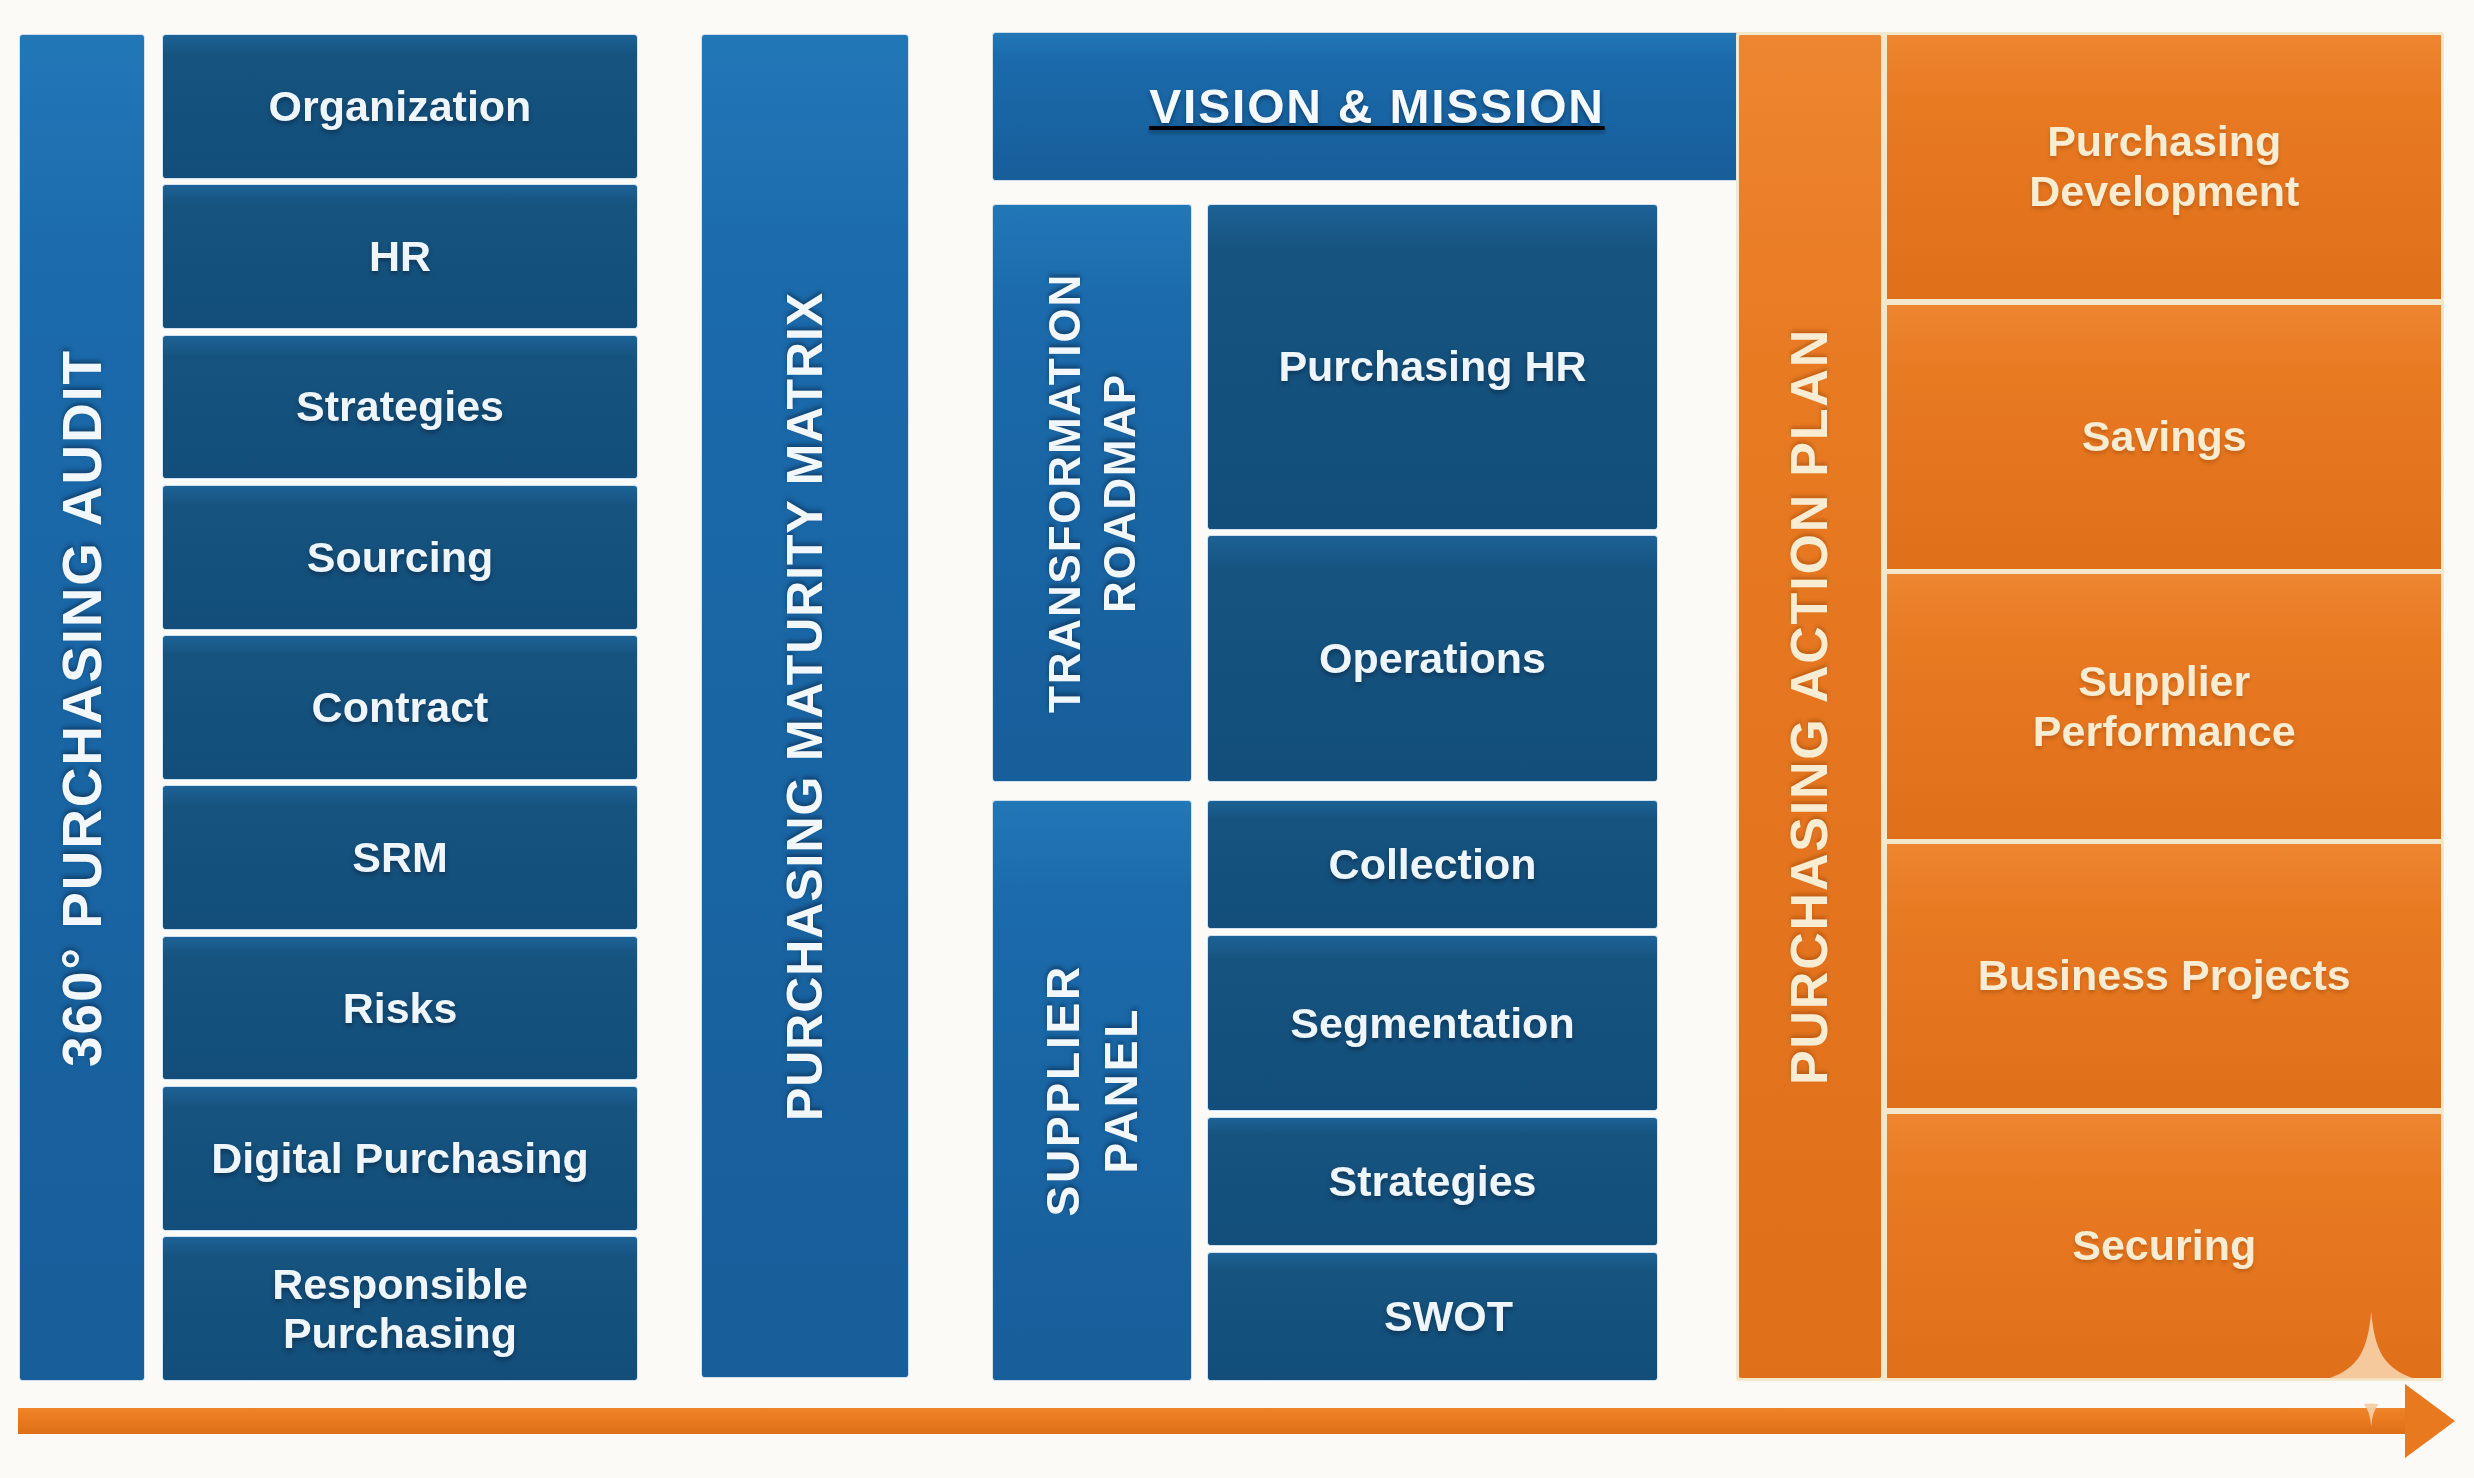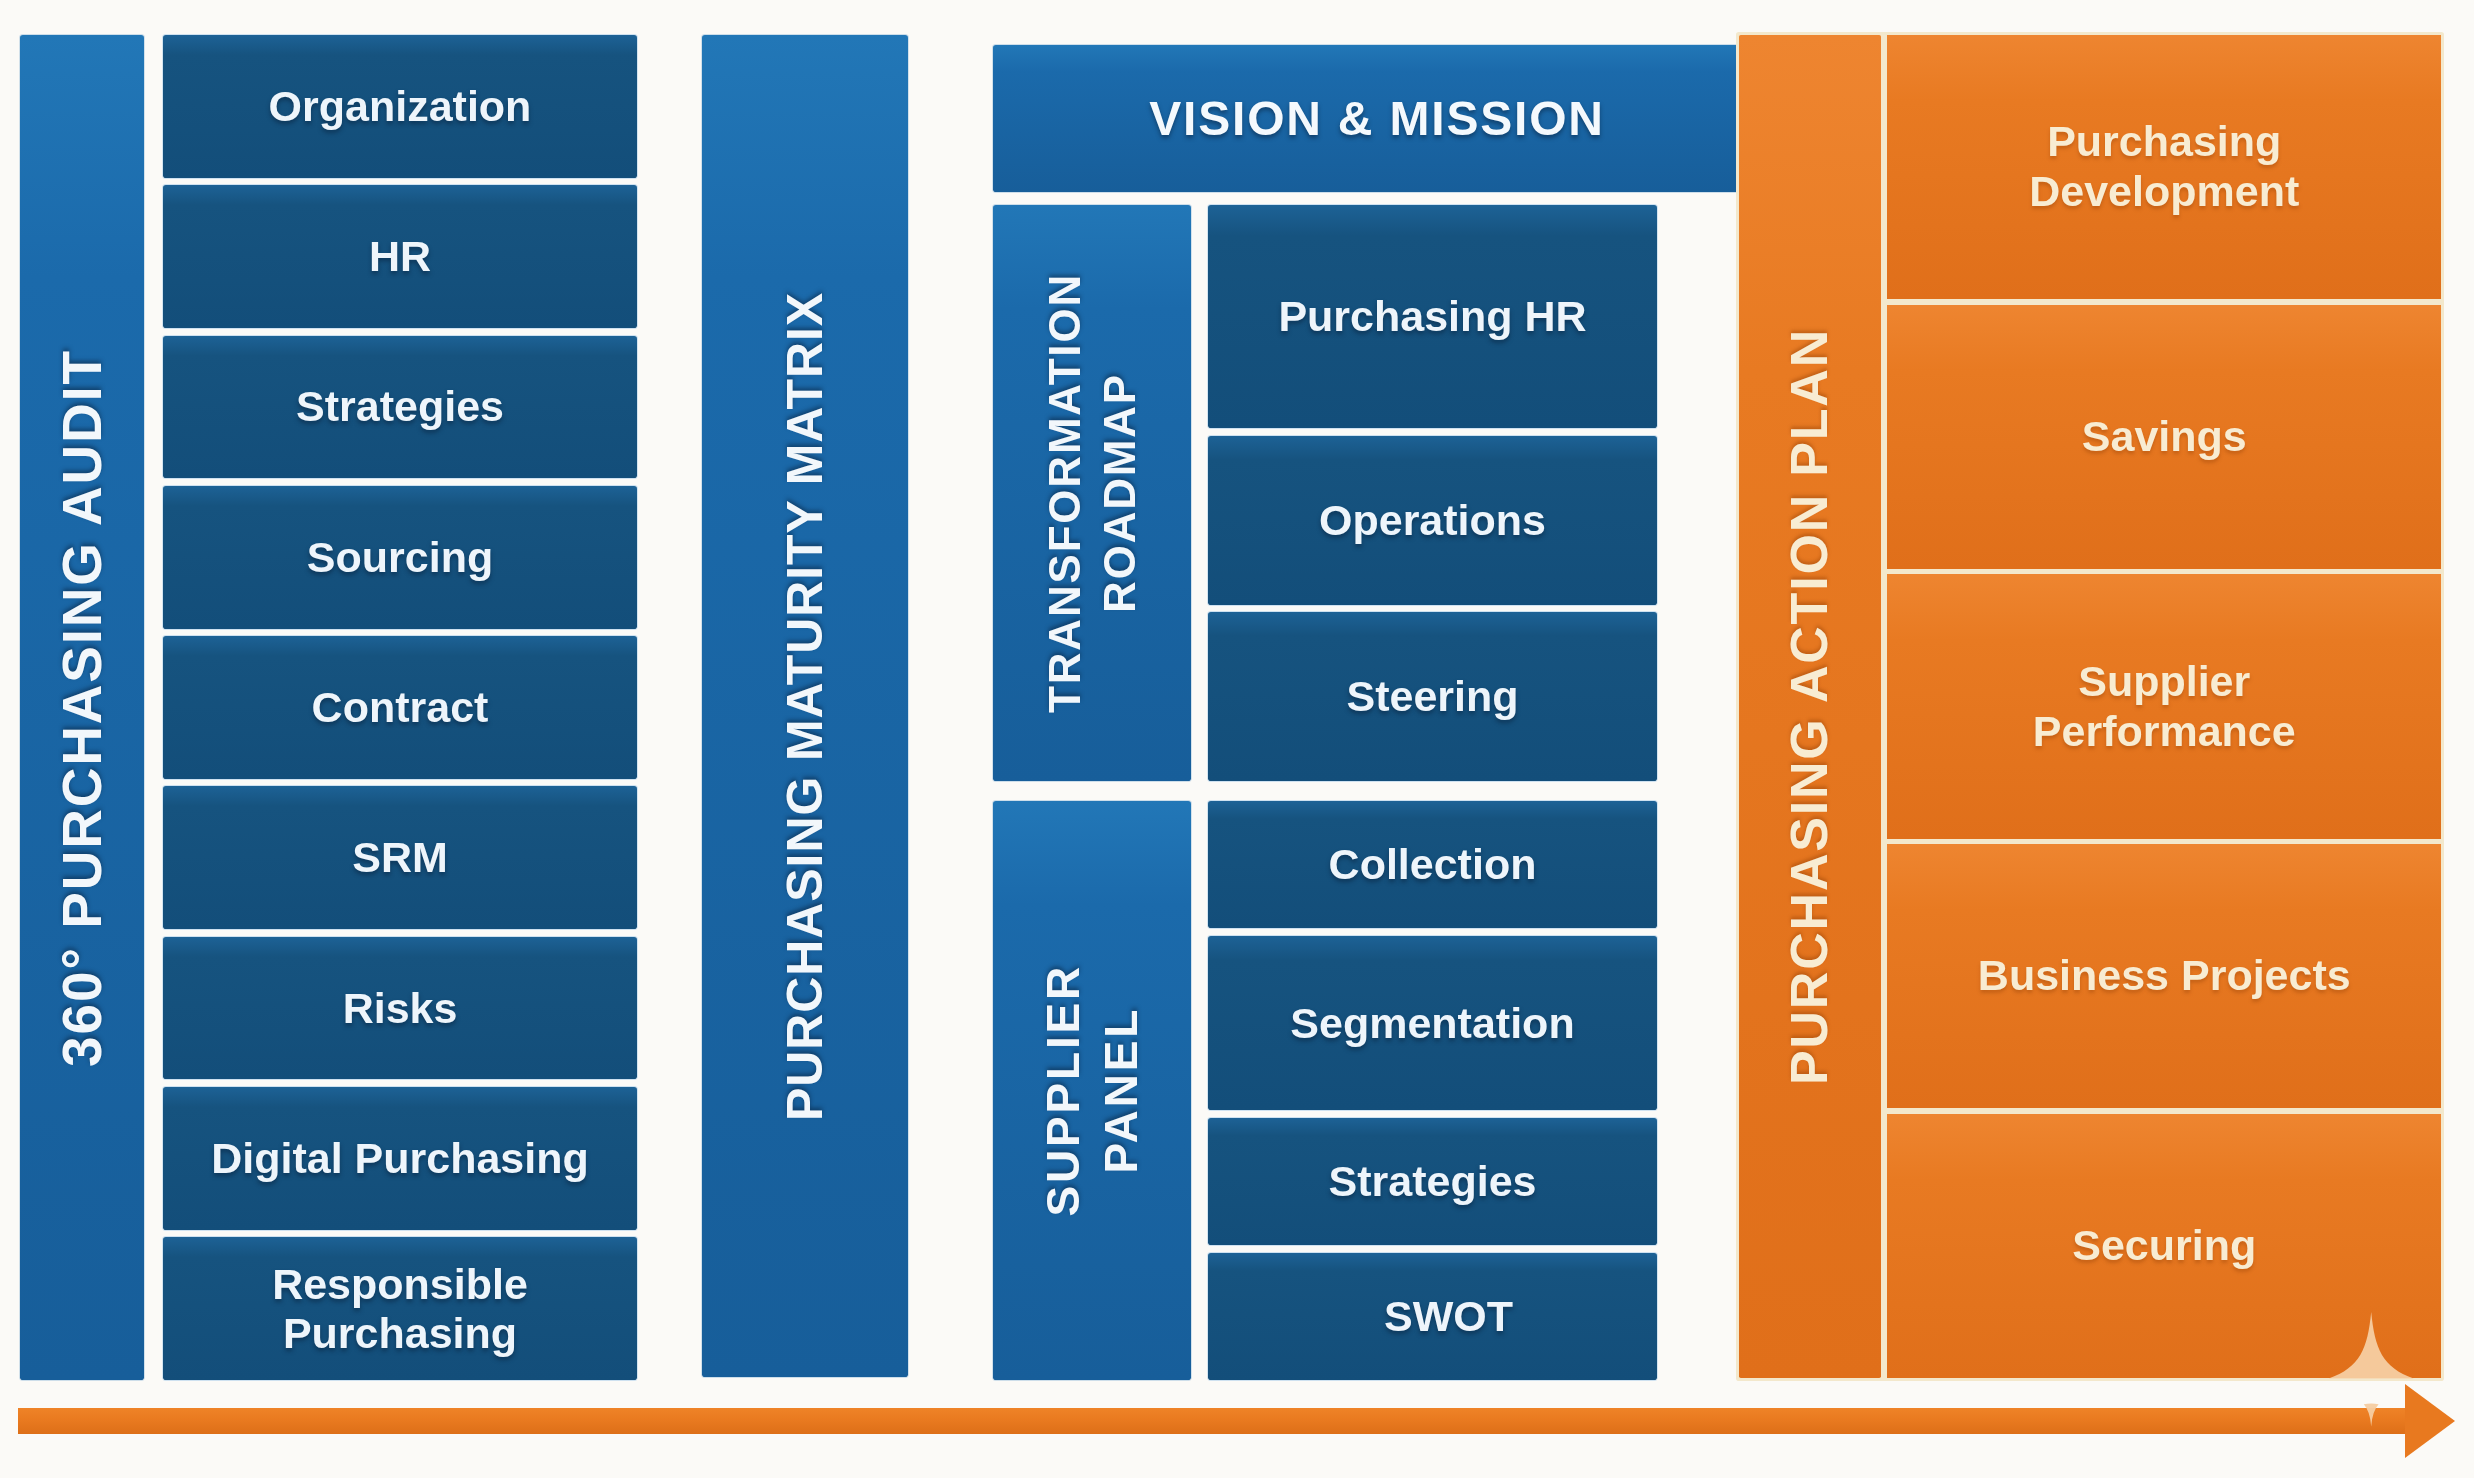--- a/index.html
+++ b/index.html
@@ -143,38 +143,35 @@
     <div class="box-dark center">
       <span class="cell-text">Responsible
 Purchasing</span>
     </div>
   </div>
 
   <div class="abs box-light center" style="left:702px; top:35px; width:206px; height:1342px;">
     <span class="vtext vtext-maturity">PURCHASING MATURITY MATRIX</span>
   </div>
 
-  <div class="abs box-light center" style="left:993px; top:45px; width:768px; height:147px;">
+  <div class="abs box-light center" style="left:993px; top:33px; width:768px; height:147px;text-decoration:underline;">
     <span class="vision-text">VISION &amp; MISSION</span>
   </div>
 
   <div class="abs box-light center" style="left:993px; top:205px; width:198px; height:576px;">
     <span class="vtext vtext-roadmap">TRANSFORMATION
 ROADMAP</span>
   </div>
 
   <div class="abs rows-col" style="left:1200px; top:205px; width:457px; height:576px;">
     <div class="box-dark center" style="flex:1.32;">
       <span class="cell-text">Purchasing HR</span>
     </div>
     <div class="box-dark center" style="flex:1;">
       <span class="cell-text">Operations</span>
-    </div>
-    <div class="box-dark center" style="flex:1;">
-      <span class="cell-text">Steering</span>
     </div>
   </div>
 
   <div class="abs box-light center" style="left:993px; top:801px; width:198px; height:579px;">
     <span class="vtext vtext-supplier">SUPPLIER
 PANEL</span>
   </div>
 
   <div class="abs rows-col" style="left:1200px; top:801px; width:457px; height:579px;">
     <div class="box-dark center" style="flex:1;">

